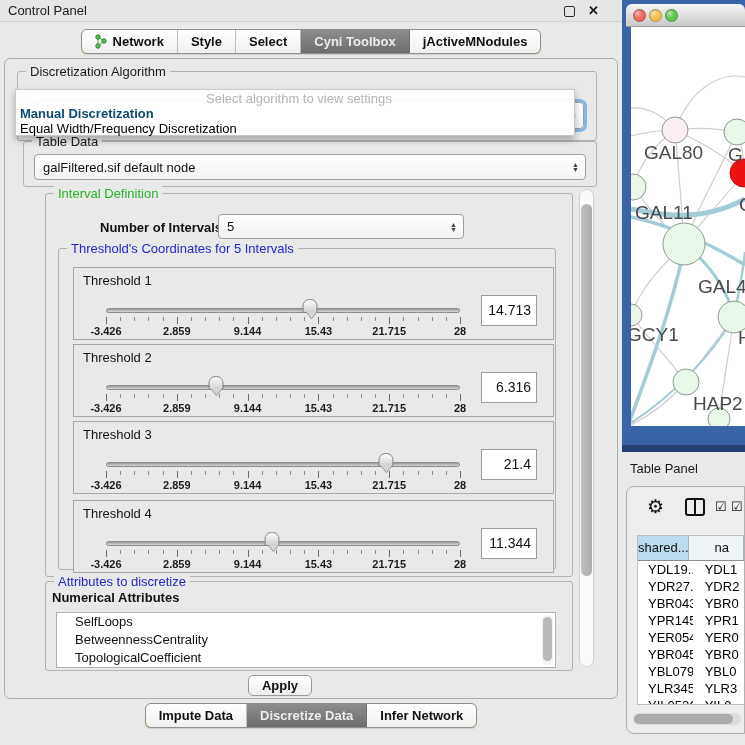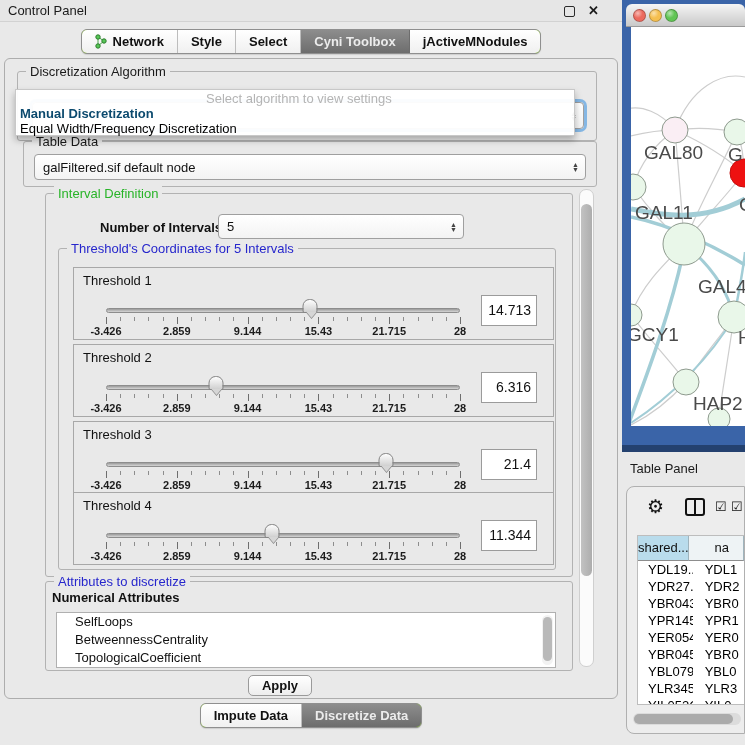--- a/index.html
+++ b/index.html
@@ -290,21 +290,21 @@
                     <span class="tick-lab" style="left:0%">-3.426</span>
                     <span class="tick-lab" style="left:20%">2.859</span>
                     <span class="tick-lab" style="left:40%">9.144</span>
                     <span class="tick-lab" style="left:60%">15.43</span>
                     <span class="tick-lab" style="left:80%">21.715</span>
                     <span class="tick-lab" style="left:100%">28</span>
                   </div>
                 </div>
                 <div class="thr-value">21.4</div>
               </div>
-              <div class="thr-box" style="top: 243px; padding-left: 46px;">
+              <div class="thr-box" style="top: 251px; padding-left: 46px;">
                 <div class="thr-label">Threshold 4</div>
                 <div class="thr-slider">
                   <div class="track"></div>
                   <div class="handle" style="left:46.99929994272259%"></div>
                   <div class="ticks">
                     <span class="tick major" style="left:0%"></span>
                     <span class="tick minor" style="left:4%"></span>
                     <span class="tick minor" style="left:8%"></span>
                     <span class="tick minor" style="left:12%"></span>
                     <span class="tick minor" style="left:16%"></span>
@@ -367,20 +367,23 @@
       <div class="btn" style="left:243px; top:616px; width:64px; height:21px; line-height:19px;">Apply</div>
     </div>
 
     <div class="seg-bar" style="top:703px;">
       <div class="seg" id="bottom-tabs">
           <div class="tab">
             <span>Impute Data</span>
           </div>
           <div class="tab sel">
             <span>Discretize Data</span>
+          </div>
+          <div class="tab">
+            <span>Infer Network</span>
           </div>
         </div>
     </div>
   </div>
 
   <div class="netwin">
     <div class="net-titlebar">
       <span class="light" style="left: 7px; background: radial-gradient(circle at 35% 30%, rgba(255, 255, 255, 0.533), transparent 45%), rgb(236, 106, 94); border: 1px solid rgba(0, 0, 0, 0.25);" id="light-r"></span>
       <span class="light" style="left: 23px; background: radial-gradient(circle at 35% 30%, rgba(255, 255, 255, 0.533), transparent 45%), rgb(245, 191, 79); border: 1px solid rgba(0, 0, 0, 0.25);" id="light-y"></span>
       <span class="light" style="left: 39px; background: radial-gradient(circle at 35% 30%, rgba(255, 255, 255, 0.533), transparent 45%), rgb(97, 197, 84); border: 1px solid rgba(0, 0, 0, 0.25);" id="light-g"></span>

